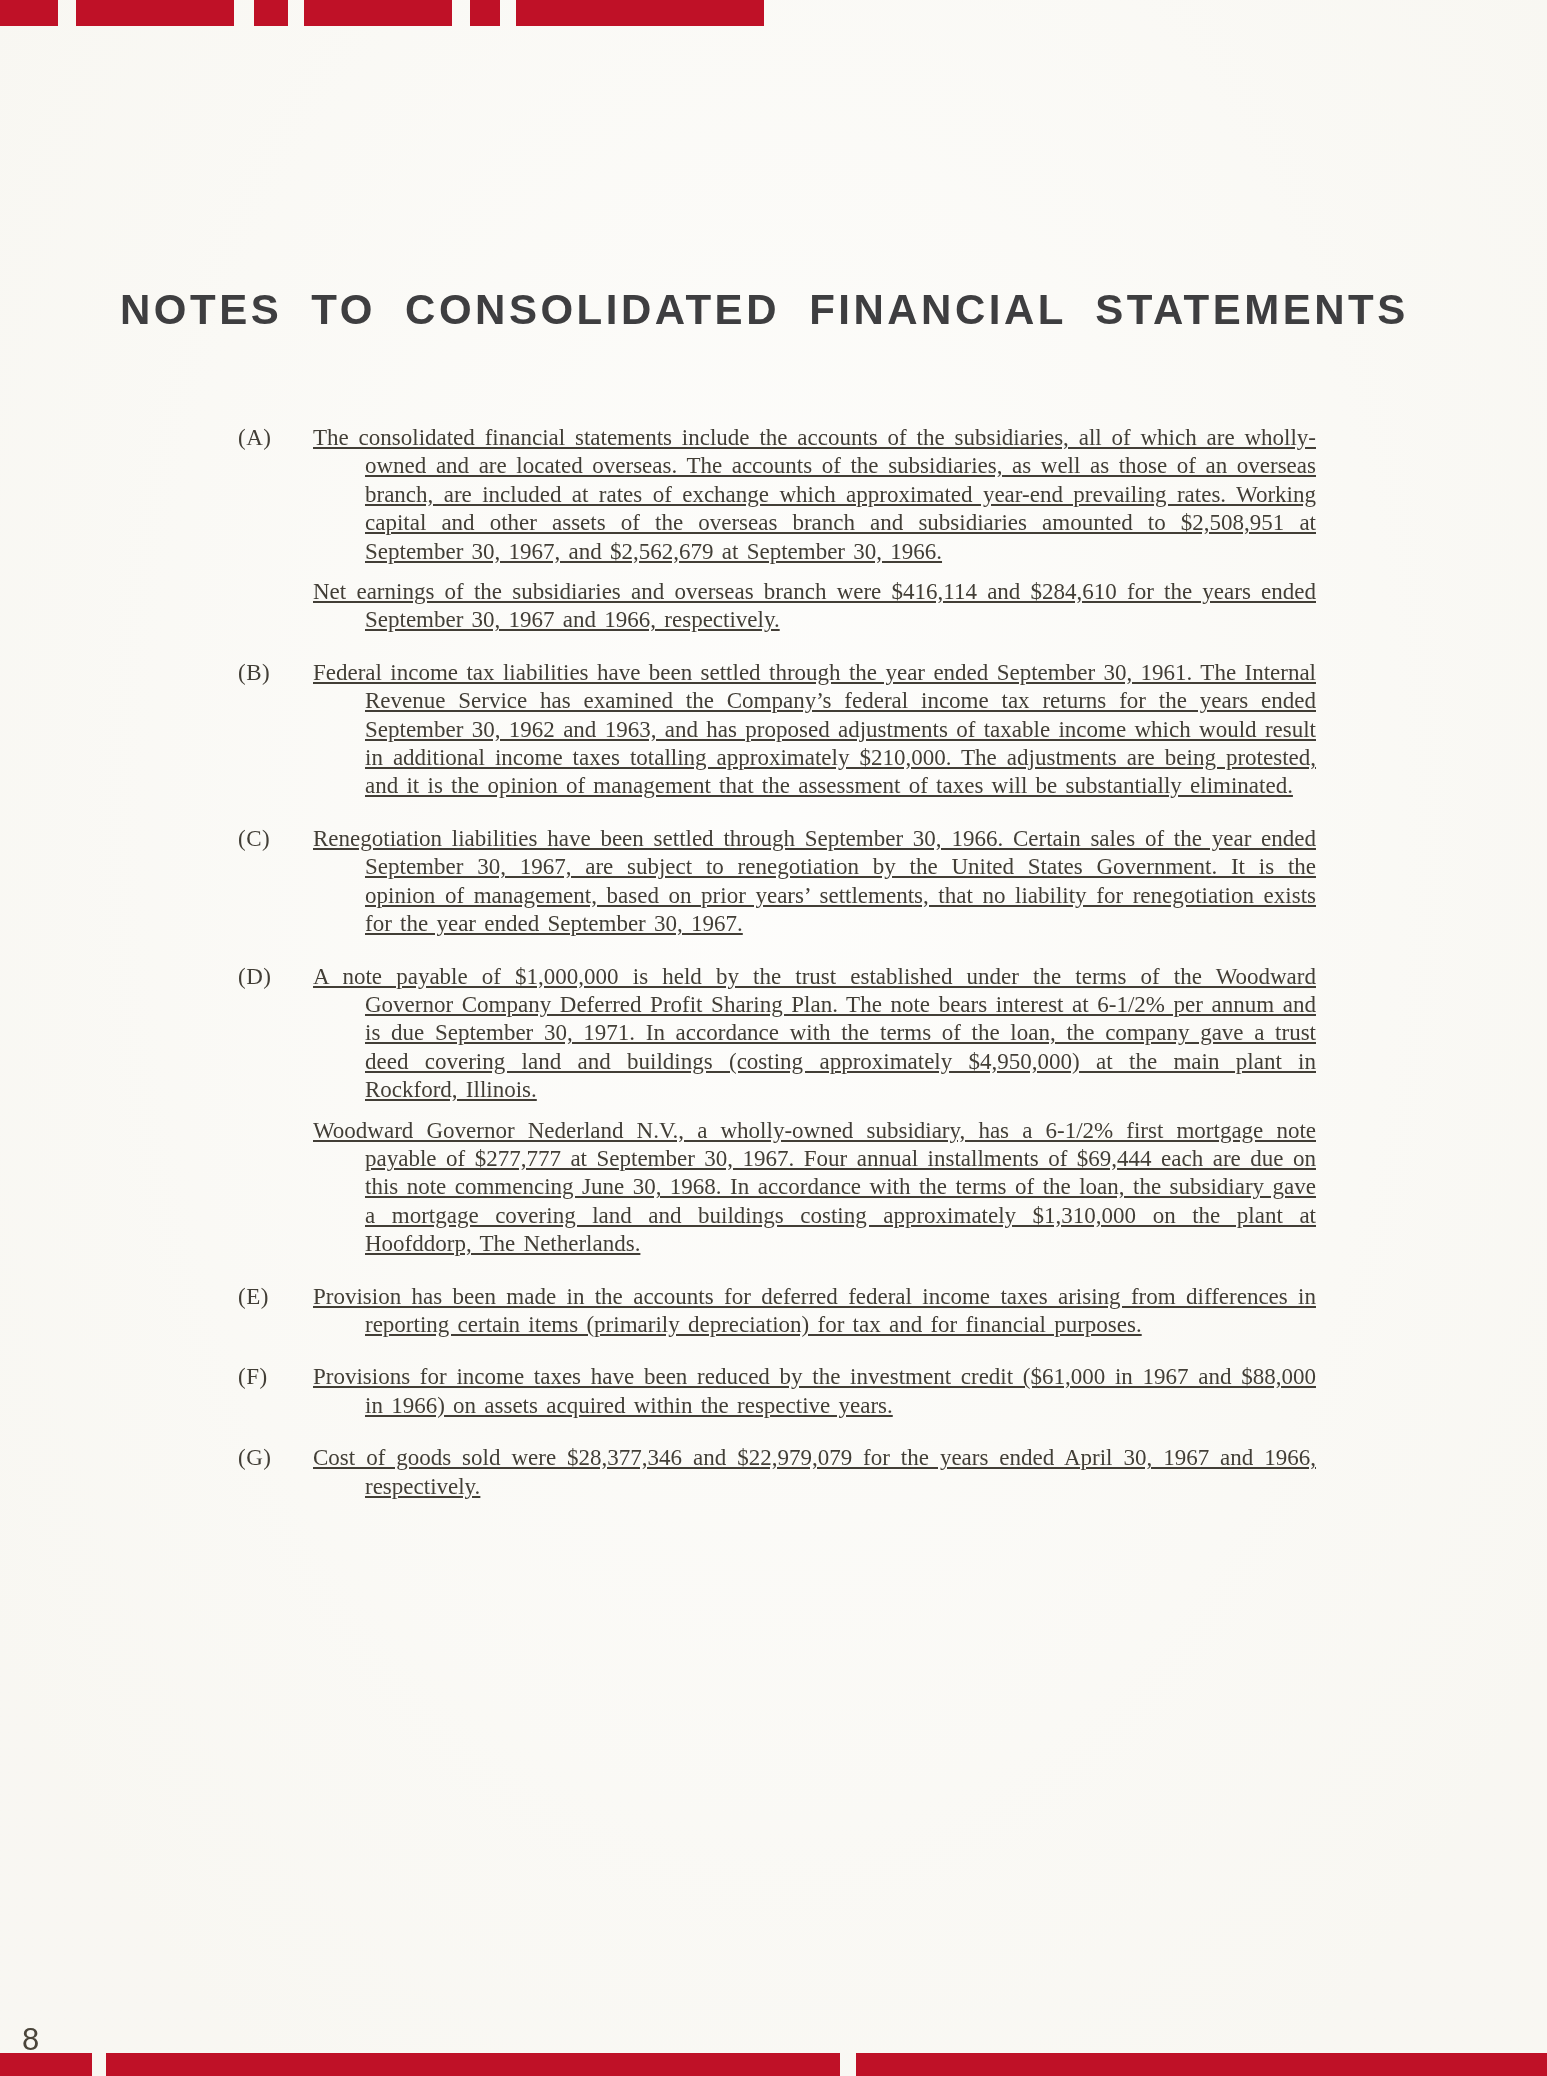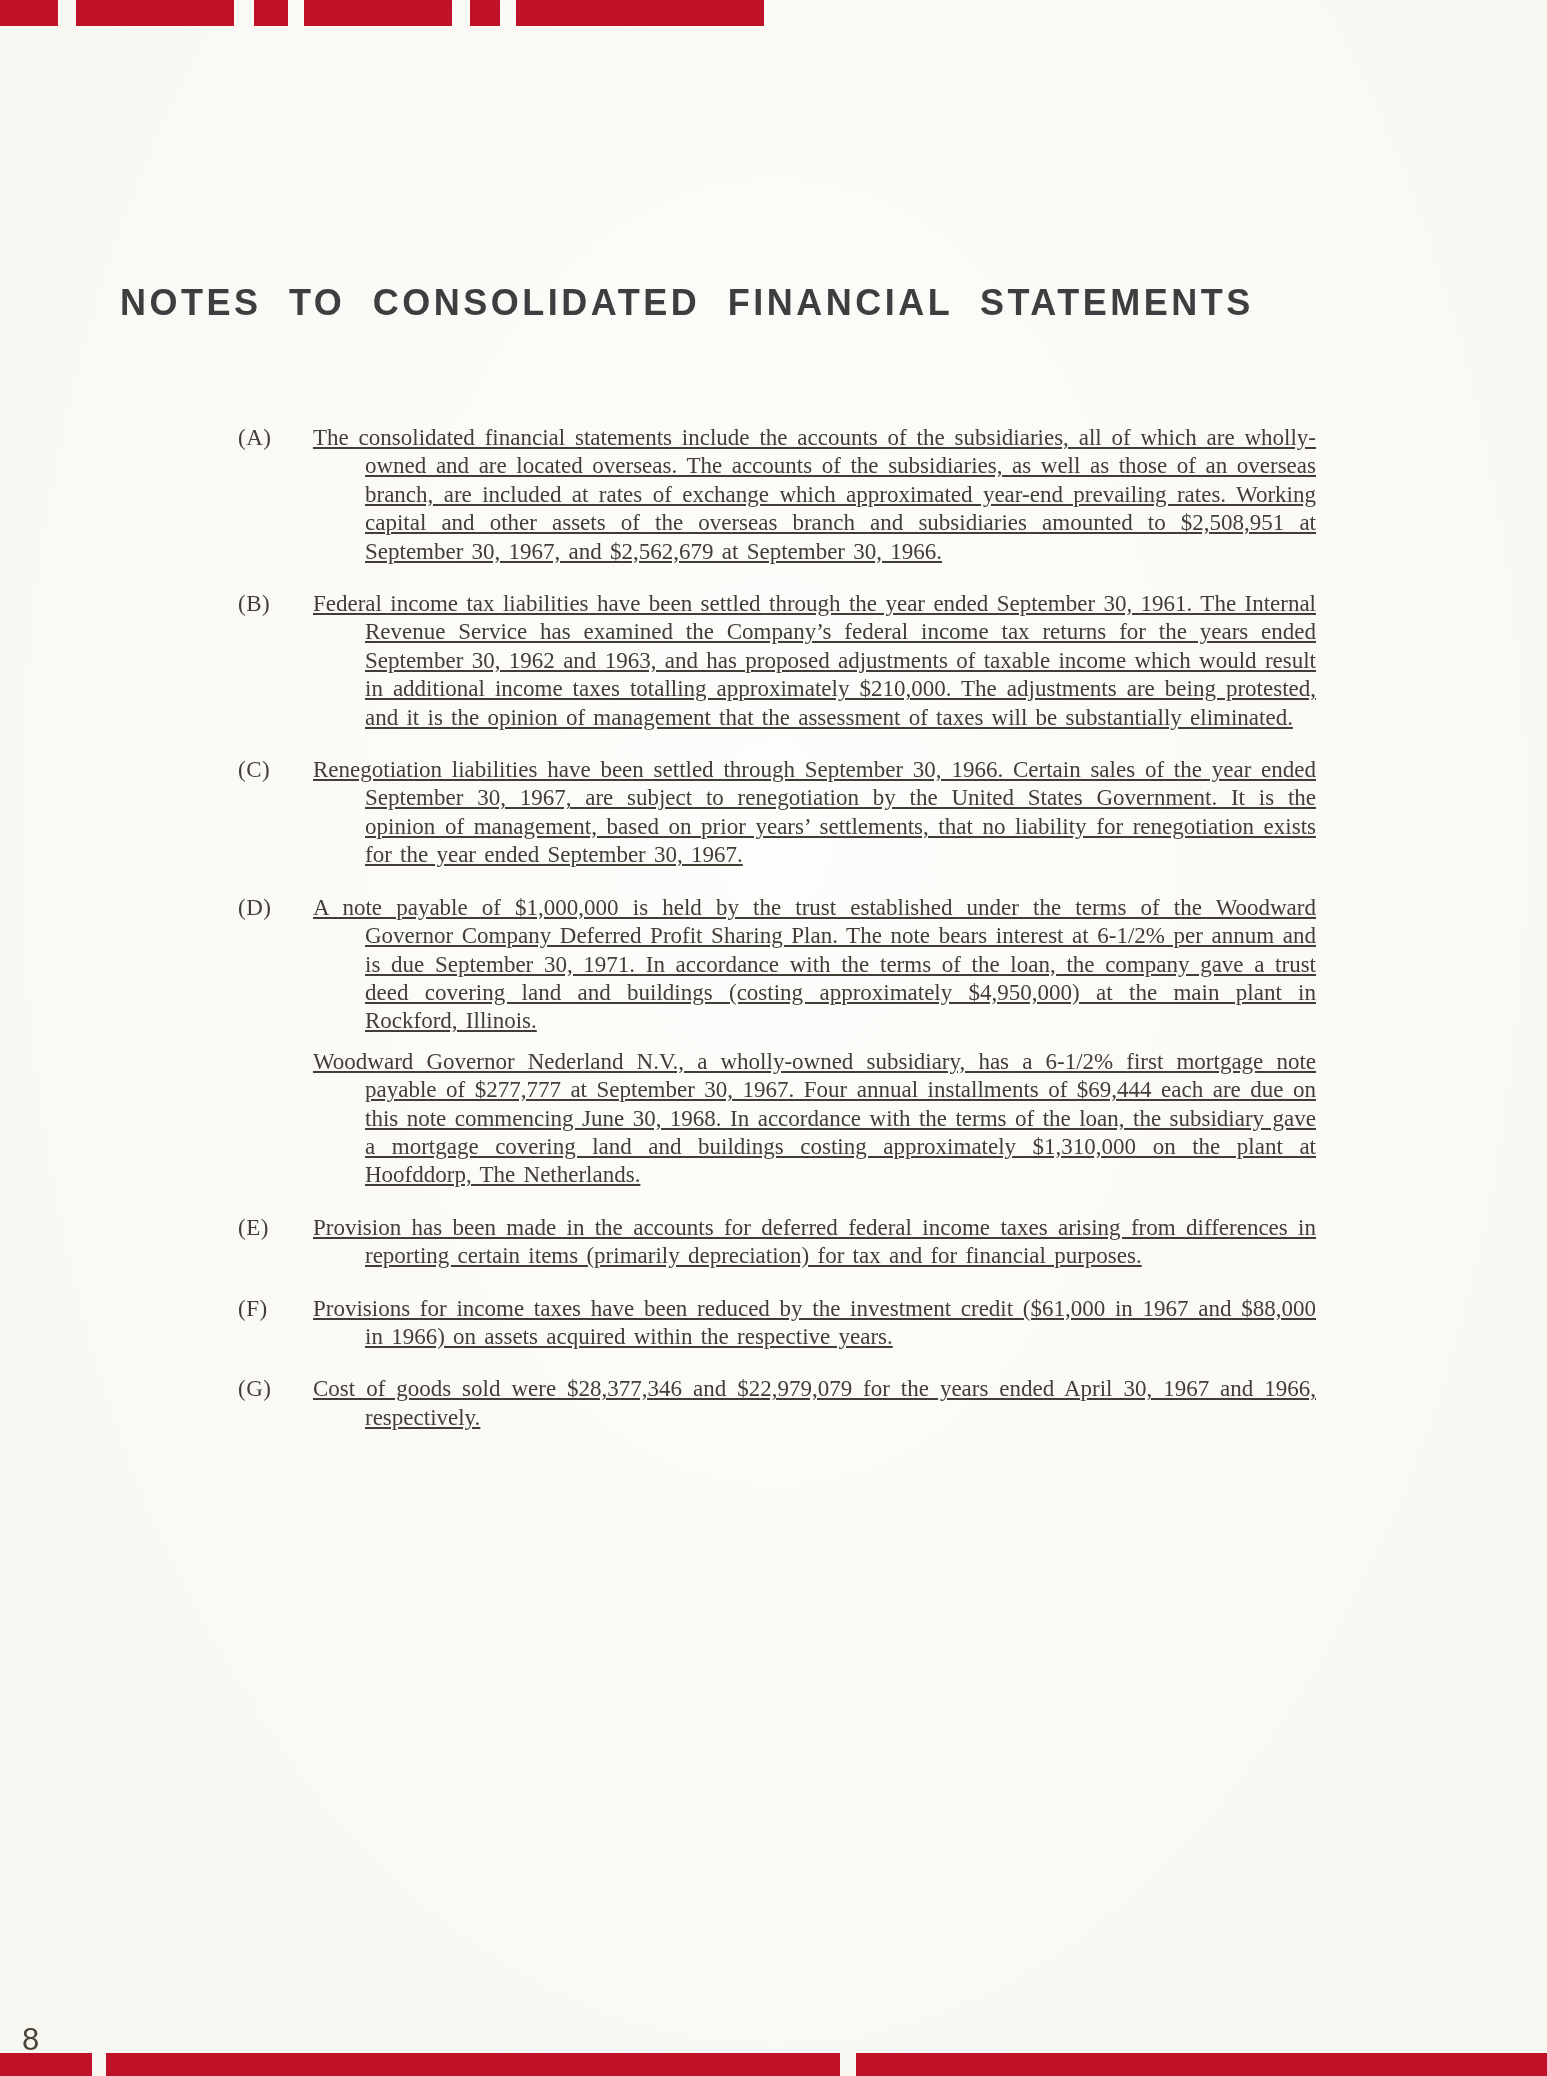--- a/index.html
+++ b/index.html
@@ -34,21 +34,21 @@
     height: 100%;
   }
   #film-edge-top { top: 0; height: 26px; }
   #film-edge-bottom { bottom: 0; height: 23px; }
 
   .page-title {
     position: absolute;
     left: 120px;
     top: 258px;
     font-family: "Liberation Sans", sans-serif;
-    font-size: 36px;
+    font-size: 42px;
     font-weight: 700;
     letter-spacing: 3.5px;
     word-spacing: 14px;
     color: #3e3e40;
     white-space: nowrap;
   }
 
   .notes-list {
     position: absolute;
     left: 238px;
@@ -109,20 +109,21 @@
     <div class="seg" style="left: 856px; width: 691px; background: rgb(191, 17, 39);"></div>
   </div>
 
 <h1 class="page-title">NOTES TO CONSOLIDATED FINANCIAL STATEMENTS</h1>
 
 <div class="notes-list" id="notes-list">
     <div class="note-item">
       <div class="note-label">(A)</div>
       <div class="note-body">
         <p class="note-paragraph">The consolidated financial statements include the accounts of the subsidiaries, all of which are wholly-owned and are located overseas. The accounts of the subsidiaries, as well as those of an overseas branch, are included at rates of exchange which approximated year-end prevailing rates. Working capital and other assets of the overseas branch and subsidiaries amounted to $2,508,951 at September 30, 1967, and $2,562,679 at September 30, 1966.</p>
+        <p class="note-paragraph">Net earnings of the subsidiaries and overseas branch were $416,114 and $284,610 for the years ended September 30, 1967 and 1966, respectively.</p>
       </div>
     </div>
     <div class="note-item">
       <div class="note-label">(B)</div>
       <div class="note-body">
         <p class="note-paragraph">Federal income tax liabilities have been settled through the year ended September 30, 1961. The Internal Revenue Service has examined the Company’s federal income tax returns for the years ended September 30, 1962 and 1963, and has proposed adjustments of taxable income which would result in additional income taxes totalling approximately $210,000. The adjustments are being protested, and it is the opinion of management that the assessment of taxes will be substantially eliminated.</p>
       </div>
     </div>
     <div class="note-item">
       <div class="note-label">(C)</div>

